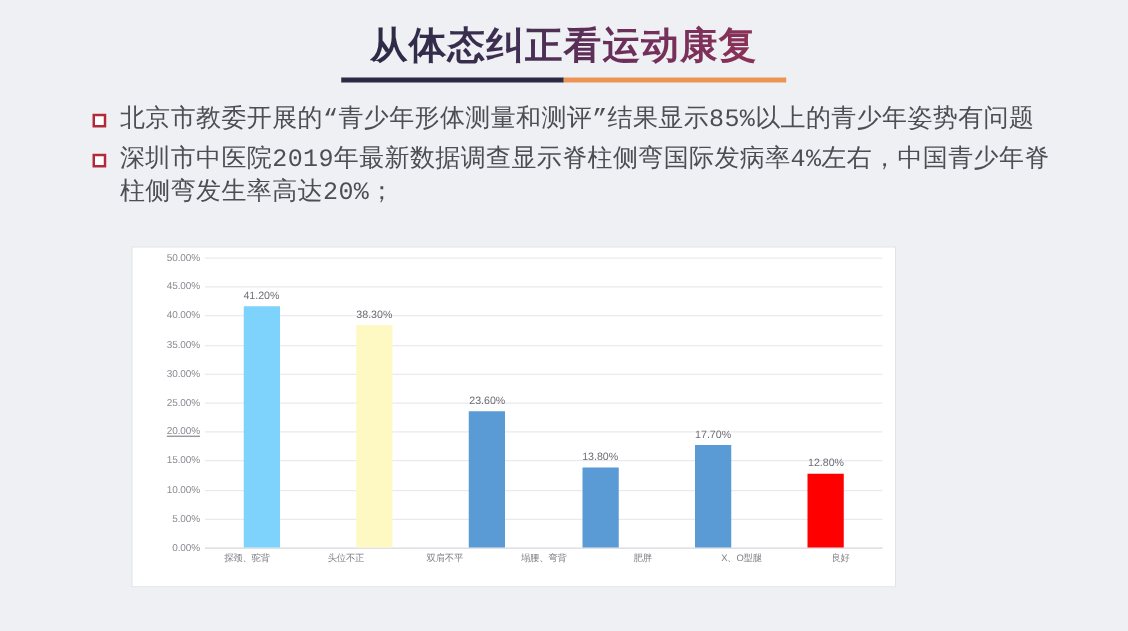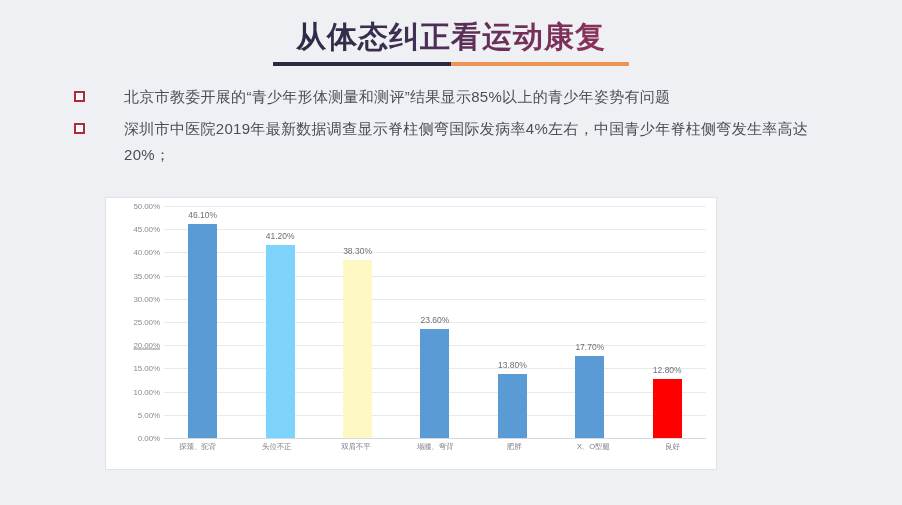--- a/index.html
+++ b/index.html
@@ -64,26 +64,25 @@
     width: 11px;
     height: 11px;
     border: 2px solid #b2293a;
     background: #ffffff;
     flex: 0 0 auto;
     margin-top: 7px;
     margin-right: 11px;
   }
 
   .bullet-text {
-    font-size: 15px;
+    font-size: 20px;
     line-height: 26px;
     color: #4d4d55;
-    font-family: Liberation Sans, sans-serif;
+    font-family: Liberation Mono, monospace;
     letter-spacing: 0.3px;
-    margin-left: 28px;
   }
 
   
   #chart-card {
     position: absolute;
     left: 105px;
     top: 197px;
     width: 612px;
     height: 273px;
     background: #ffffff;
@@ -225,25 +224,20 @@
           <div class="gridline" style="top: 92.8px;"></div>
           <div class="gridline" style="top: 116px;"></div>
           <div class="gridline" style="top: 139.2px;"></div>
           <div class="gridline" style="top: 162.4px;"></div>
           <div class="gridline" style="top: 185.6px;"></div>
           <div class="gridline" style="top: 208.8px;"></div>
           <div class="gridline baseline" style="top: 232px;"></div>
         </div>
       <div id="bars-layer">
           <div class="bar-slot">
-            <div class="bar" style="height: 213.904px; background: rgb(91, 155, 213);">
-              <div class="bar-value">46.10%</div>
-            </div>
-          </div>
-          <div class="bar-slot">
             <div class="bar" style="height: 193px; background: #7dd3fc;">
               <div class="bar-value">41.20%</div>
             </div>
           </div>
           <div class="bar-slot">
             <div class="bar" style="height: 177.712px; background: #fef9c3;">
               <div class="bar-value">38.30%</div>
             </div>
           </div>
           <div class="bar-slot">

